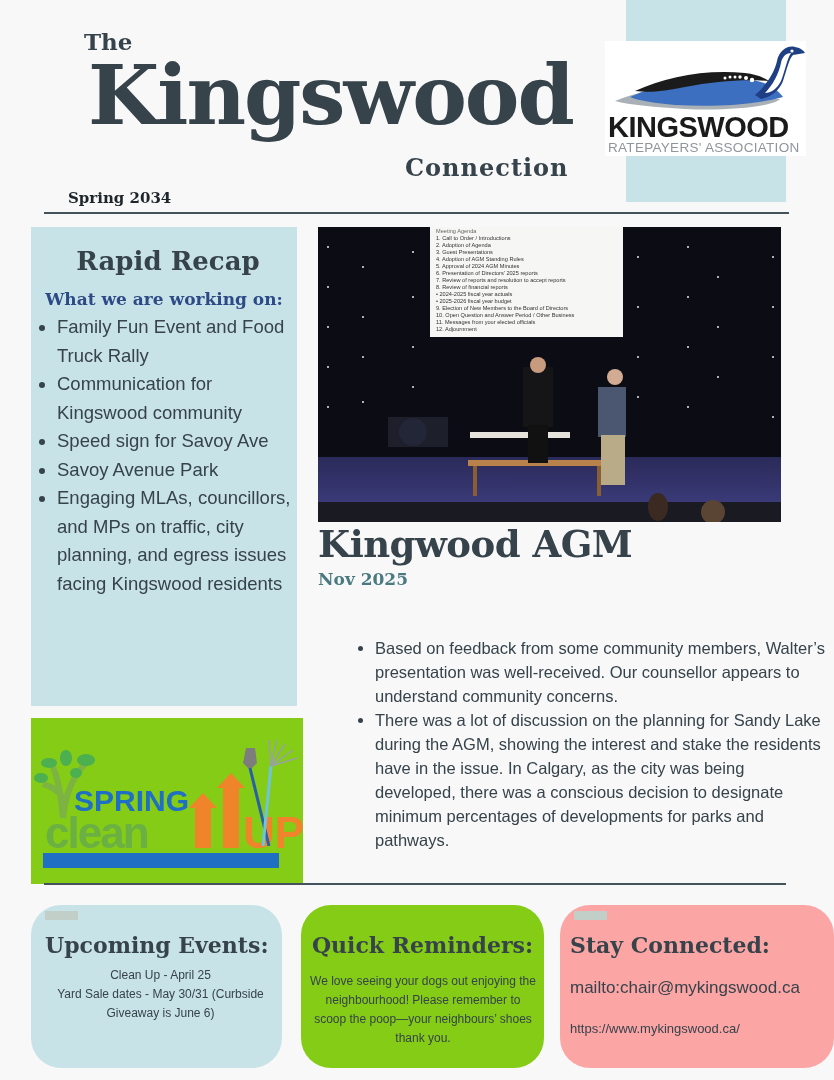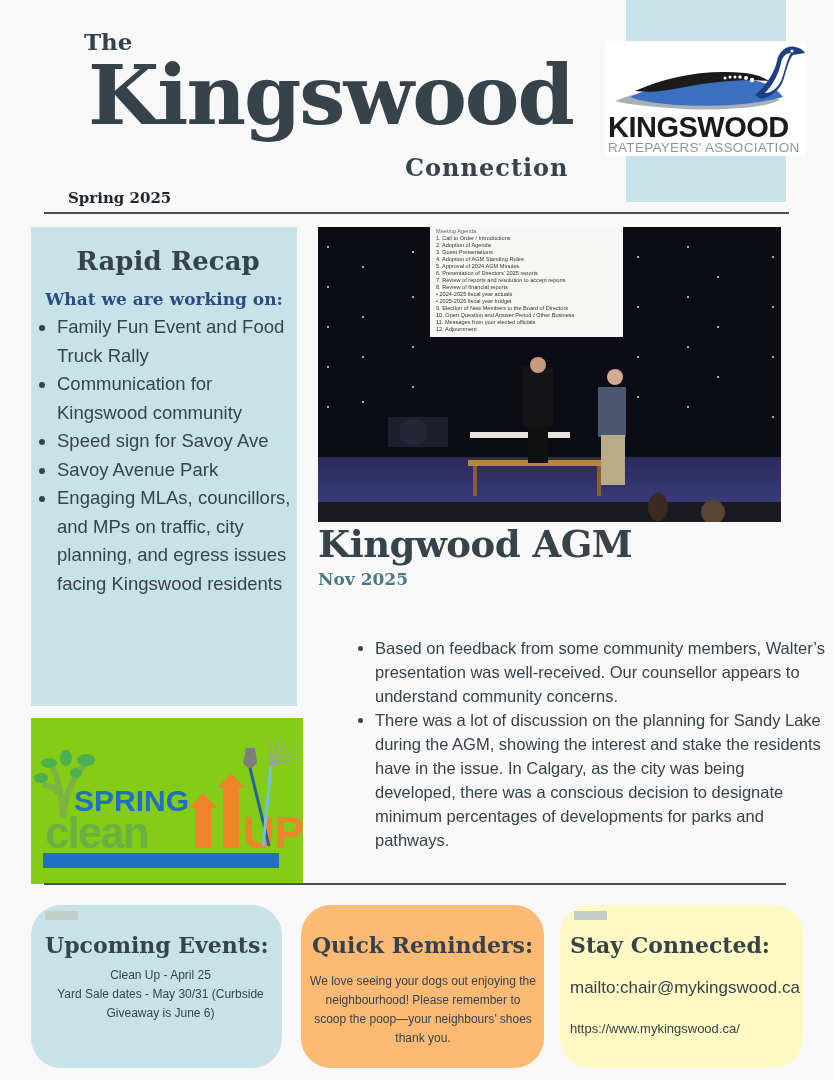--- a/index.html
+++ b/index.html
@@ -46,30 +46,30 @@
 
   
   .cleanup { left: 31px; top: 718px; width: 272px; height: 166px; background: #84cc16; overflow: hidden; }
 
   
   .card { top: 905px; height: 163px; border-radius: 30px; }
   .card .tab { position: absolute; top: 6px; left: 14px; width: 33px; height: 9px; background: #c2cfc8; }
   .card h4 { margin: 0; position: absolute; font-size: 22px; font-weight: bold; color: #36434b; white-space: nowrap; }
   .card p { margin: 0; position: absolute; font-size: 12px; line-height: 19px; color: #36434b; text-align: center; }
   .card-events { left: 31px; width: 251px; background: #c8e3e7; }
-  .card-remind { left: 301px; width: 243px; background: #fdba74; }
-  .card-connect { left: 560px; width: 243px; background: #fef9c3; }
+  .card-remind { left: 301px; width: 243px; background: #84cc16; }
+  .card-connect { left: 560px; width: 274px; background: #fca5a5; }
 </style>
 </head>
 <body>
 
 <div class="abs serif the">The</div>
 <div class="abs serif kingswood">Kingswood</div>
 <div class="abs serif connection">Connection</div>
-<div class="abs serif spring">Spring 2025</div>
+<div class="abs serif spring">Spring 2034</div>
 <div class="abs rule-top"></div>
 
 <div class="abs logo-band"></div>
 <div class="abs logo-card">
   <svg width="201" height="72" viewBox="0 0 201 72" style="position:absolute;left:0;top:0">
     <path d="M10 60 C40 48 70 44 100 48 C130 52 150 58 175 58 C168 66 120 70 80 68 C50 66 25 64 10 60 Z" fill="#a9b0b6"></path>
     <path d="M25 56 C60 40 100 34 140 38 C160 40 170 46 178 56 C150 64 110 66 70 64 C50 62 35 60 25 56 Z" fill="#3d6fc0"></path>
     <path d="M30 50 C60 36 100 28 140 32 C150 33 158 36 164 40 C140 38 110 40 80 46 C60 50 45 52 30 50 Z" fill="#1b1b1b"></path>
     <path d="M150 54 C162 44 170 30 172 20 C174 10 182 4 190 6 C196 7 199 10 200 12 L188 14 C184 18 182 28 178 40 C174 50 166 56 156 58 Z" fill="#1f3f85"></path>
     <path d="M160 52 C168 44 174 32 176 22 C177 16 181 12 186 12 C182 18 180 30 176 40 C172 48 166 52 160 52 Z" fill="#ffffff"></path>

